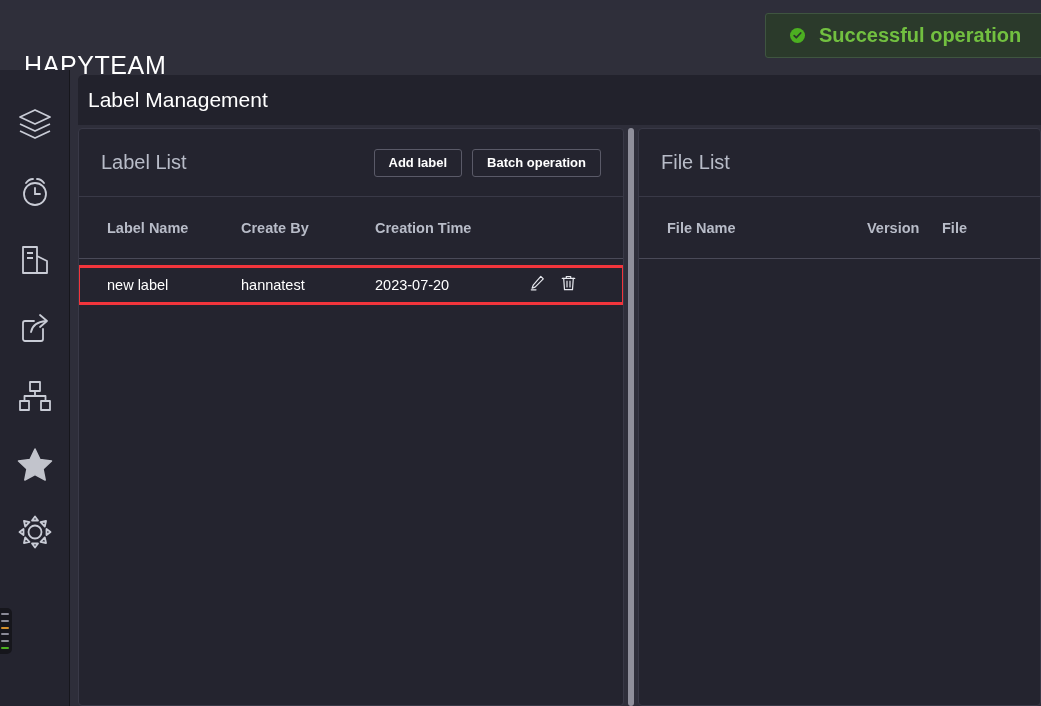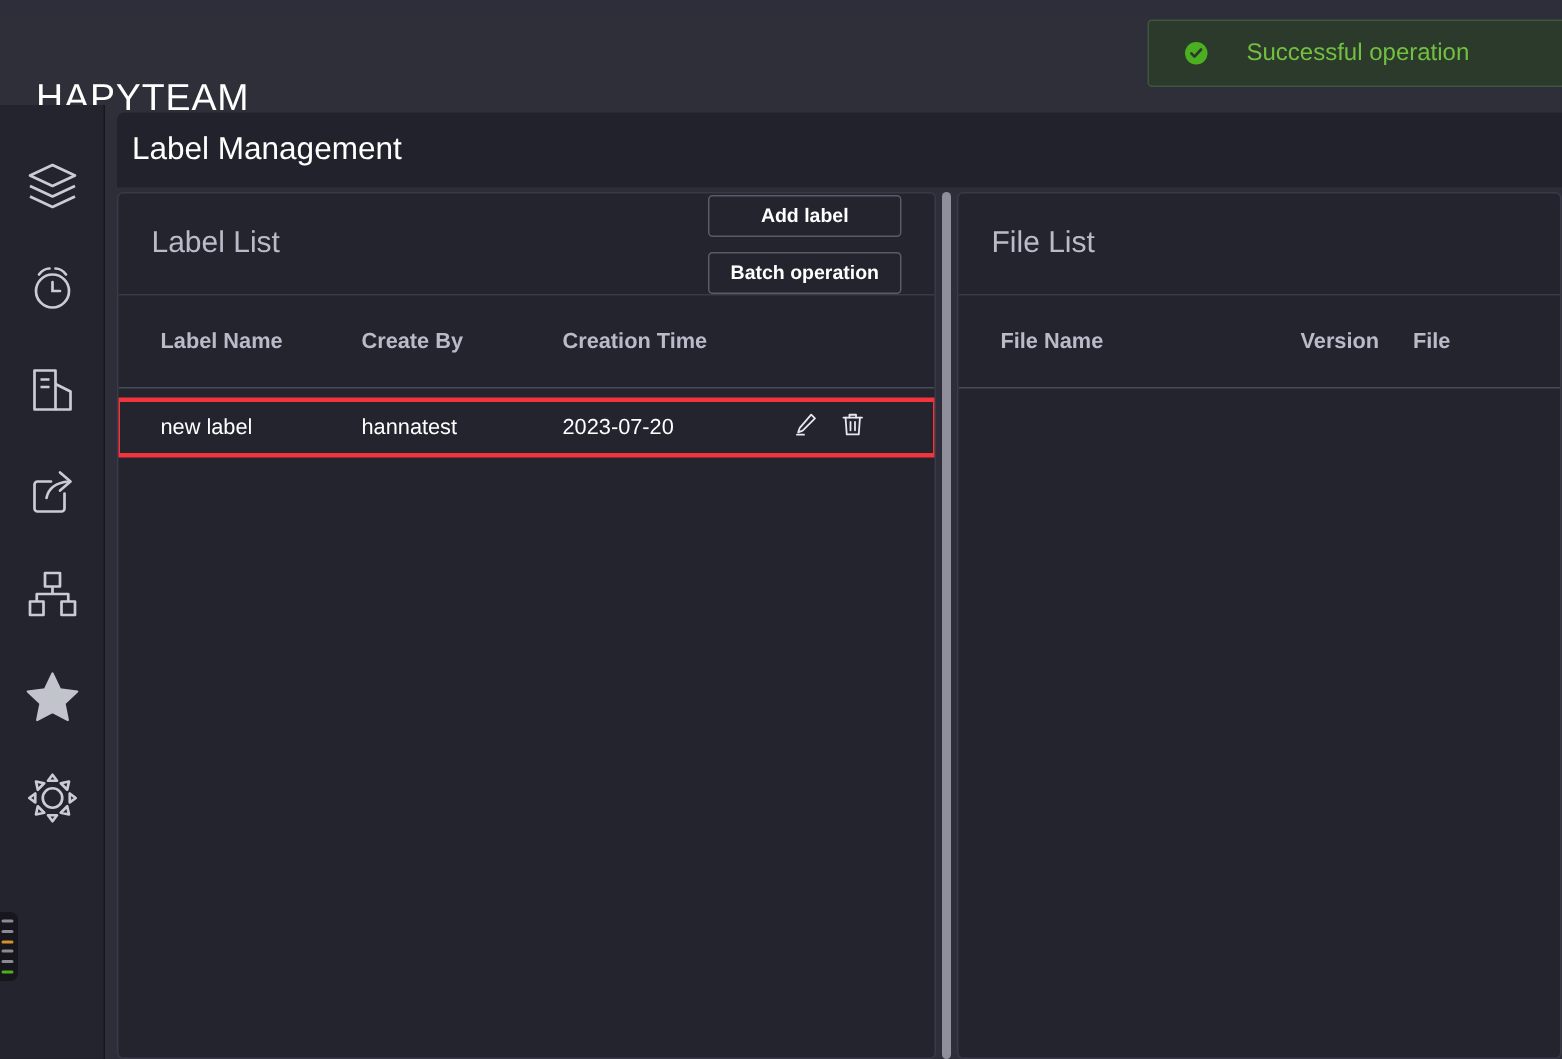--- a/index.html
+++ b/index.html
@@ -51,24 +51,25 @@
     width: 15px; height: 15px;
     border-radius: 50%;
     background: #4caf21;
     display: flex;
     align-items: center;
     justify-content: center;
     flex: none;
   }
   .toast-icon svg { display: block; }
   .toast-text {
-    margin-left: 26px;
+    margin-left: 14px;
     color: #72c040;
-    font-size: 16px;
-    white-space: nowrap;
+    font-size: 20px;
+    white-space: nowrap;
+    font-weight: bold;
   }
 
   
   .sidebar {
     position: absolute;
     top: 70px; left: 0;
     width: 70px;
     height: 636px;
     background: #24242f;
     border-right: 1px solid #16161c;
@@ -159,21 +160,20 @@
   }
   .panel-title {
     color: #b8bcc8;
     font-size: 20px;
     white-space: nowrap;
   }
   .panel-actions {
     margin-left: auto;
     display: flex;
     gap: 10px;
-    flex-direction: column;
   }
   .btn {
     height: 28px;
     padding: 0 14px;
     background: transparent;
     border: 1px solid #5a5a68;
     border-radius: 3px;
     color: #ffffff;
     font-size: 13px;
     font-weight: bold;

